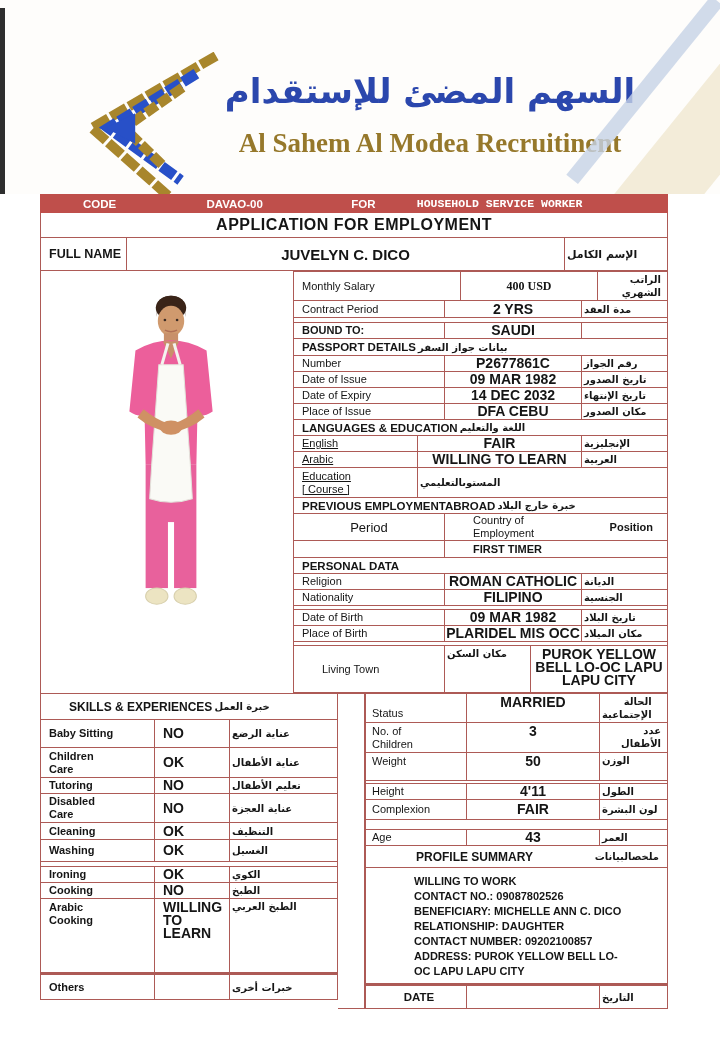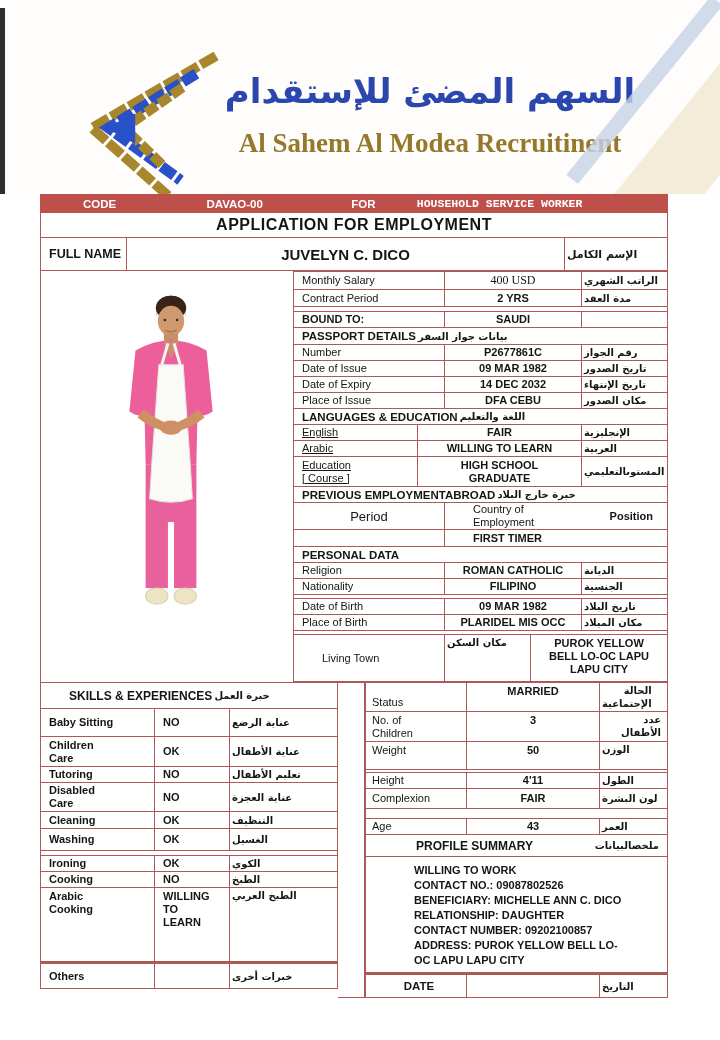--- a/index.html
+++ b/index.html
@@ -38,25 +38,25 @@
   .cb-pos{flex:1;text-align:left;font-family:Liberation Mono, monospace;}
 
   .frow{display:flex;border:1px solid var(--bd);border-top:none;box-sizing:border-box;background:#fff;}
   .bt{border-top:1px solid var(--bd);}
   .tt{border-top:2px solid var(--bd);}
   .cell{box-sizing:border-box;display:flex;align-items:center;overflow:hidden;}
   .cell + .cell{border-left:1px solid var(--bd);}
   .gap{border-left:1px solid var(--bd);border-right:1px solid var(--bd);box-sizing:border-box;background:#fff;}
 
   .lbl{padding:1px 2px 1px 8px;font-size:11px;white-space:pre-line;line-height:13px;}
-  .val{justify-content:center;text-align:center;font-weight:bold;font-size:11px;white-space:pre-line;line-height:13px;}
+  .val{justify-content:center;text-align:center;font-weight:bold;font-size:14px;white-space:pre-line;line-height:13px;}
   .arc{justify-content:flex-end;text-align:right;padding:1px 6px 1px 2px;font-size:10px;
     font-weight:bold;direction:rtl;white-space:pre-line;line-height:13px;}
   .b{font-weight:bold;}
-  .serif{font-family:"Liberation Serif",serif;font-weight:normal;font-size:12px;}
+  .serif{font-family:"Liberation Serif",serif;font-weight:bold;font-size:12px;margin-left:16px;}
 
   .approw{height:25px;display:flex;align-items:center;justify-content:center;
     font-weight:bold;font-size:16px;letter-spacing:.5px;
     border:1px solid var(--bd);border-top:none;box-sizing:border-box;}
   .f-lbl{width:85px;font-weight:bold;font-size:12.5px;}
   .f-val{width:438px;font-size:15px;}
   .f-ar{flex:1;font-size:11px;}
 
   .mid{display:flex;align-items:stretch;}
   .photo-area{width:253px;border-left:1px solid var(--bd);box-sizing:border-box;background:#fff;}
@@ -198,22 +198,20 @@
         <div class="cell arc m-ar ar" dir="rtl">الإنجليزية</div>
       </div>
       <div class="frow" style="min-height:15px">
         <div class="cell lbl l-lbl">Arabic</div>
         <div class="cell val l-val">WILLING TO LEARN</div>
         <div class="cell arc m-ar ar" dir="rtl">العربية</div>
       </div>
       <div class="frow" style="min-height:30px">
         <div class="cell lbl l-lbl">Education
 [ Course ]</div>
-        <div class="cell val l-val">HIGH SCHOOL
-GRADUATE</div>
         <div class="cell arc m-ar ar" dir="rtl">المستوىالتعليمي</div>
       </div>
 
       <div class="frow shead" style="min-height:16px">
         <span>PREVIOUS EMPLOYMENTABROAD</span>
           <span class="ar" dir="rtl">خبرة خارج البلاد</span>
       </div>
       <div class="frow" style="min-height:26px">
         <div class="cell m-lbl" style="justify-content:center;font-size:13px">Period</div>
         <div class="cell" style="flex:1;font-size:11px;padding-left:28px;white-space:pre-line;line-height:13px">Country of

